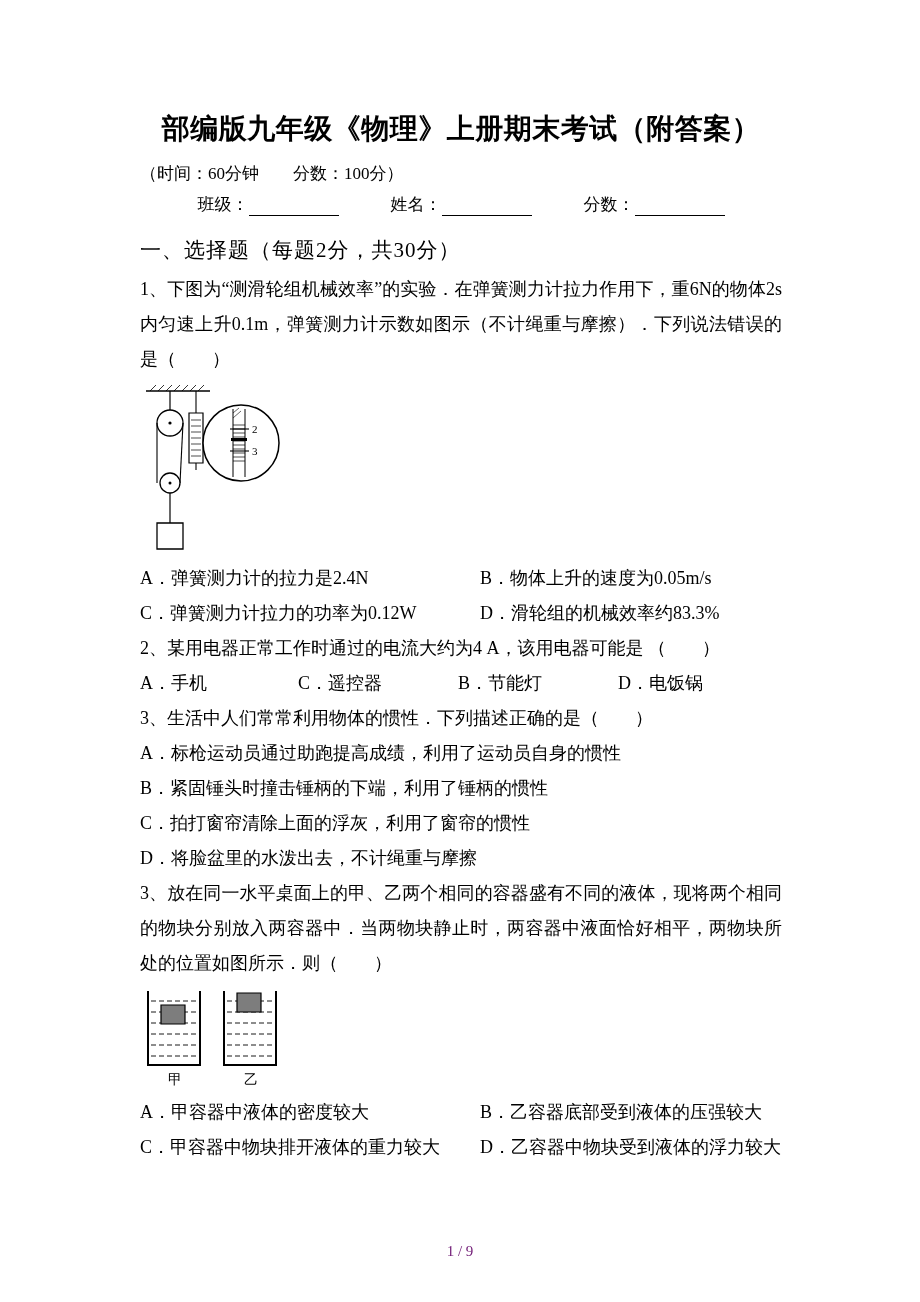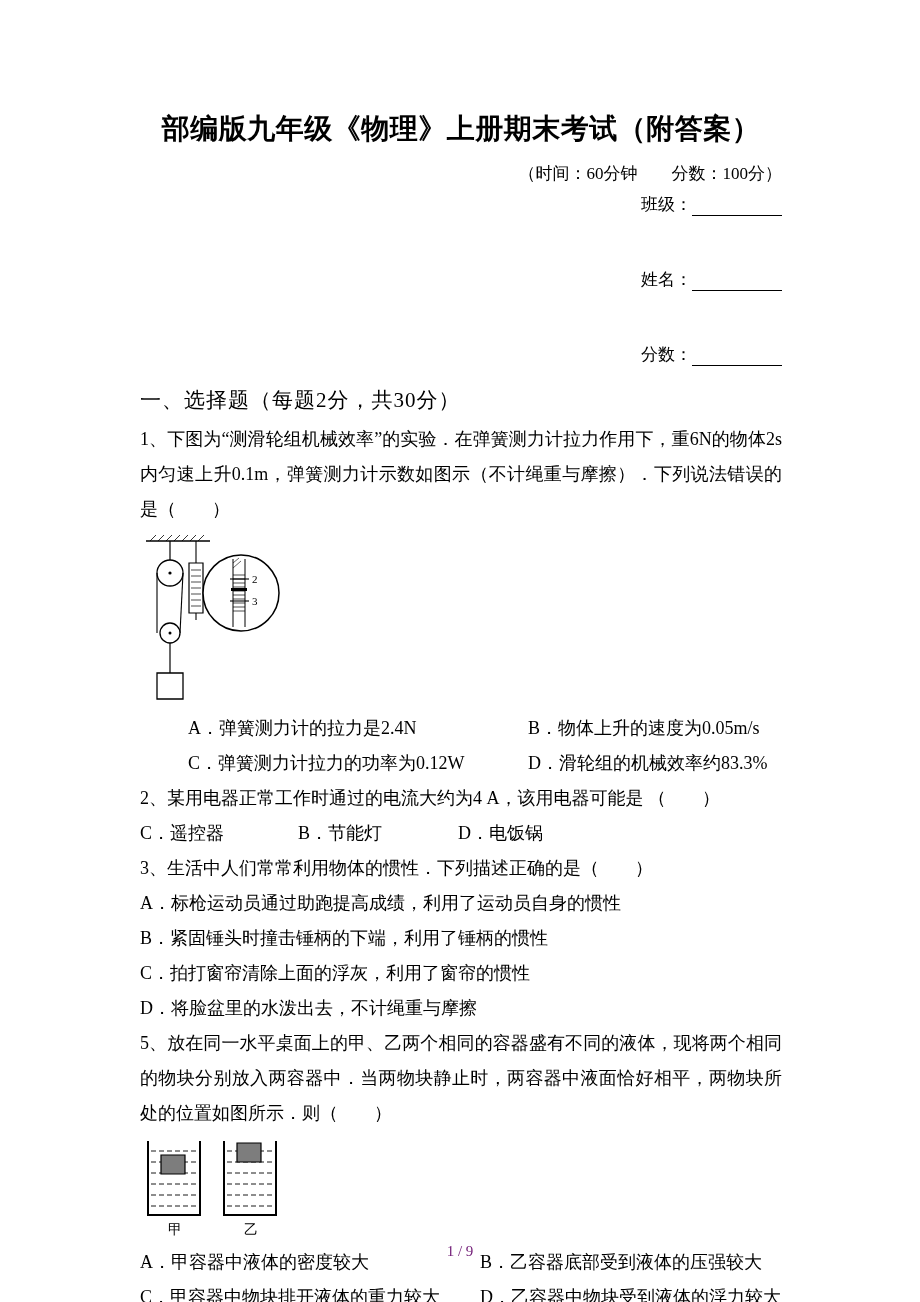--- a/index.html
+++ b/index.html
@@ -19,30 +19,29 @@
   .title {
     margin: 0 0 14px 0;
     font-size: 28px;
     font-weight: bold;
     text-align: center;
     letter-spacing: 0.5px;
   }
   .meta {
     margin: 0 0 8px 0;
     font-size: 17px;
-    text-align: right;
+    text-align: left;
   }
   .fill-row {
     display: flex;
     justify-content: center;
     gap: 52px;
     font-size: 17px;
     margin: 0 0 20px 0;
     align-items: flex-end;
-    flex-direction: column;
   }
   .fill-group { white-space: nowrap; }
   .blank {
     display: inline-block;
     width: 90px;
     height: 18px;
     border-bottom: 1px solid #000;
     vertical-align: bottom;
   }
   .section {
@@ -55,21 +54,20 @@
     margin: 0;
     font-size: 18px;
     line-height: 35px;
     text-align: justify;
   }
   .opt-grid {
     display: grid;
     grid-template-columns: 340px 1fr;
     font-size: 18px;
     line-height: 35px;
-    margin-left: 48px;
   }
   .opt-grid-q4 {
     display: grid;
     grid-template-columns: 340px 1fr;
     font-size: 18px;
     line-height: 35px;
   }
   .opt-row4 {
     display: grid;
     grid-template-columns: 158px 160px 160px 1fr;
@@ -181,35 +179,36 @@
   <div class="opt-grid">
     <span>A．弹簧测力计的拉力是2.4N</span>
     <span>B．物体上升的速度为0.05m/s</span>
     <span>C．弹簧测力计拉力的功率为0.12W</span>
     <span>D．滑轮组的机械效率约83.3%</span>
   </div>
 
   <p class="qtext">2、某用电器正常工作时通过的电流大约为4 A，该用电器可能是 （　　）</p>
 
   <div class="opt-row4">
+    <span>A．手机</span>
     <span>C．遥控器</span>
     <span>B．节能灯</span>
     <span>D．电饭锅</span>
   </div>
 
   <p class="qtext">3、生活中人们常常利用物体的惯性．下列描述正确的是（　　）</p>
 
   <div>
     <div class="opt-line">A．标枪运动员通过助跑提高成绩，利用了运动员自身的惯性</div>
     <div class="opt-line">B．紧固锤头时撞击锤柄的下端，利用了锤柄的惯性</div>
     <div class="opt-line">C．拍打窗帘清除上面的浮灰，利用了窗帘的惯性</div>
     <div class="opt-line">D．将脸盆里的水泼出去，不计绳重与摩擦</div>
   </div>
 
-  <p class="qtext">5、放在同一水平桌面上的甲、乙两个相同的容器盛有不同的液体，现将两个相同的物块分别放入两容器中．当两物块静止时，两容器中液面恰好相平，两物块所处的位置如图所示．则（　　）</p>
+  <p class="qtext">3、放在同一水平桌面上的甲、乙两个相同的容器盛有不同的液体，现将两个相同的物块分别放入两容器中．当两物块静止时，两容器中液面恰好相平，两物块所处的位置如图所示．则（　　）</p>
 
   <div class="figure fig2">
     <svg width="165" height="102" viewBox="0 0 165 102">
 
       <path d="M6,4 L6,78 L58,78 L58,4" fill="none" stroke="#000" stroke-width="2"></path>
       <line x1="9" y1="14" x2="55" y2="14" stroke="#000" stroke-width="0.9" stroke-dasharray="5,3"></line>
       <line x1="9" y1="25" x2="55" y2="25" stroke="#000" stroke-width="0.9" stroke-dasharray="5,3"></line>
       <line x1="9" y1="36" x2="55" y2="36" stroke="#000" stroke-width="0.9" stroke-dasharray="5,3"></line>
       <line x1="9" y1="47" x2="55" y2="47" stroke="#000" stroke-width="0.9" stroke-dasharray="5,3"></line>
       <line x1="9" y1="58" x2="55" y2="58" stroke="#000" stroke-width="0.9" stroke-dasharray="5,3"></line>

